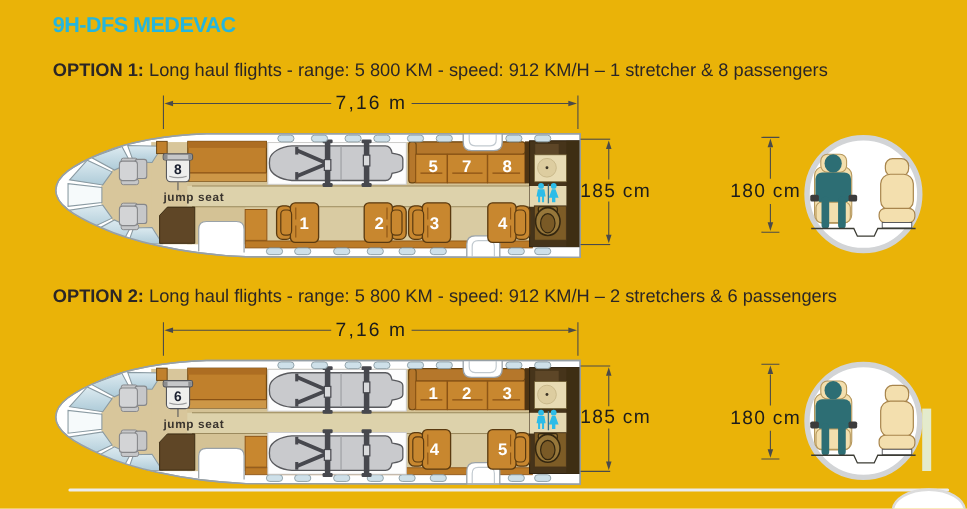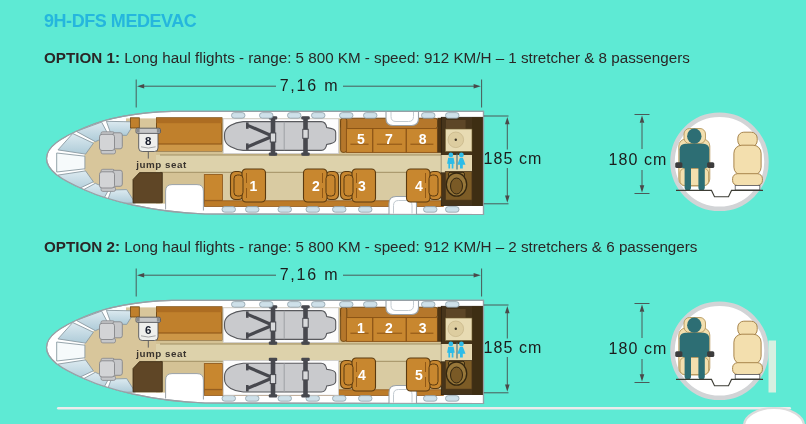--- a/index.html
+++ b/index.html
@@ -1,16 +1,16 @@
 <!DOCTYPE html>
 <html><head>
 <meta charset="utf-8">
 <style>
   html,body{margin:0;padding:0;background:#fff;}
-  .page{position:relative;width:806px;height:424px;background:#5eead4;overflow:hidden;
+  .page{position:relative;width:806px;height:424px;background:#eab308;overflow:hidden;
         font-family:"Liberation Sans", sans-serif;}
   svg{position:absolute;left:0;top:0;}
   text{font-family:"Liberation Sans", sans-serif;}
 </style>
 </head>
 <body>
 <div class="page">
 <svg width="806" height="424" viewBox="0 0 806 424">
 <defs>
 <linearGradient id="wing" x1="0" y1="0" x2="0" y2="1">

